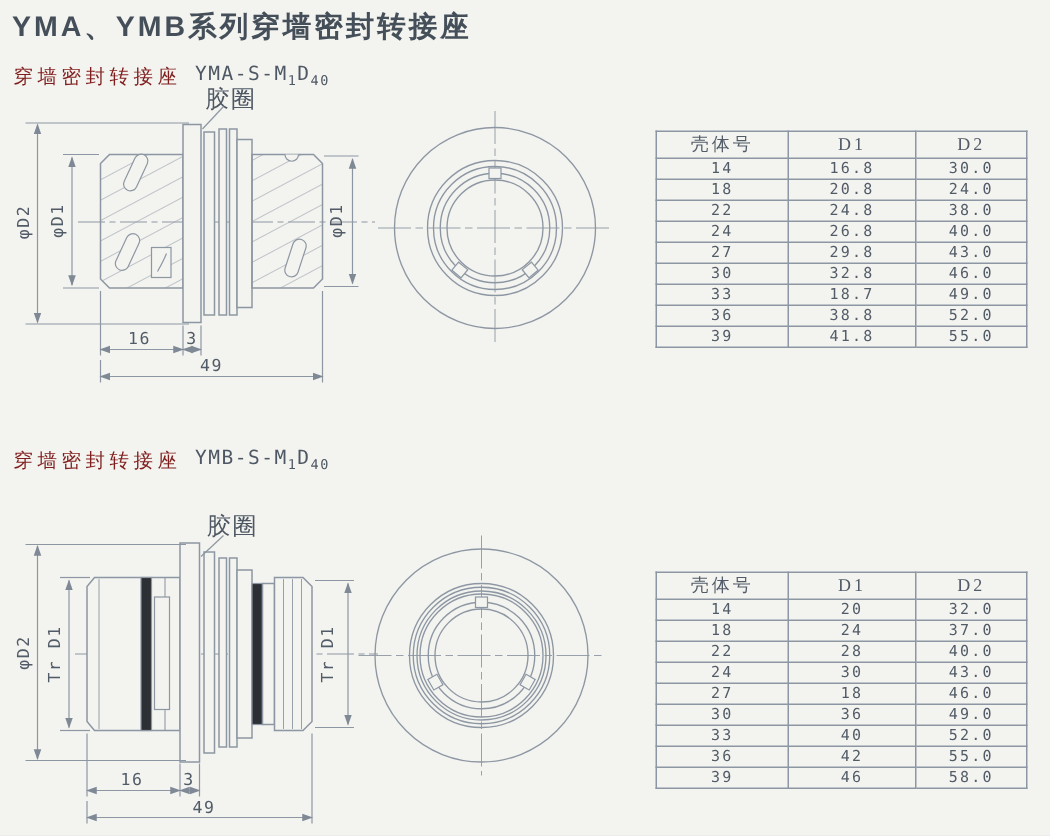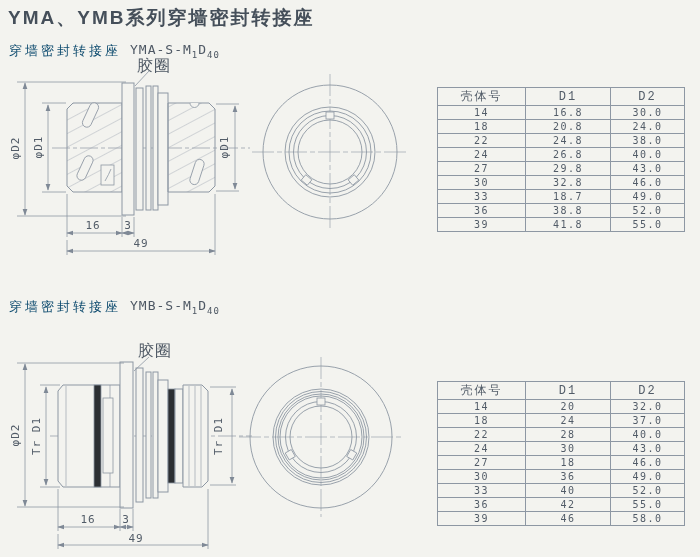--- a/index.html
+++ b/index.html
@@ -1,31 +1,31 @@
 <!DOCTYPE html>
 <html><head>
 <meta charset="utf-8">
 <style>
   html,body{margin:0;padding:0;background:#e8e8e6;}
   .page{position:relative;width:700px;height:557px;background:#f3f3ef;overflow:hidden;
         font-family:"Liberation Sans",sans-serif;color:#4e5864;}
   .title{position:absolute;left:8px;top:5px;font-size:19px;font-weight:bold;
          color:#454f5a;letter-spacing:2px;}
-  .sec-label{position:absolute;font-size:13px;color:#0c4a6e;letter-spacing:3px;}
+  .sec-label{position:absolute;font-size:13px;color:#7f1d1d;letter-spacing:3px;}
   .model{position:absolute;font-family:"DejaVu Sans Mono",monospace;font-size:13px;
          color:#4e5864;letter-spacing:1px;}
   .model sub{font-size:9px;}
   .glue{position:absolute;font-size:16px;color:#4e5864;letter-spacing:1px;}
   svg{position:absolute;overflow:visible;}
   svg text{font-family:"DejaVu Sans Mono",monospace;font-size:11px;fill:#525c68;letter-spacing:1px;}
   .dtable{position:absolute;border-collapse:collapse;table-layout:fixed;}
   .dtable th,.dtable td{border:1px solid #8d97a3;text-align:center;padding:0;height:13px;
       font-weight:normal;font-size:10px;color:#525c68;
       font-family:"DejaVu Sans Mono",monospace;letter-spacing:1.5px;}
-  .dtable th{font-family:Liberation Mono, monospace;letter-spacing:2px;font-size:12px;}
+  .dtable th{font-family:Liberation Serif, serif;letter-spacing:2px;font-size:12px;}
 </style>
 </head>
 <body>
 
 <div class="page">
 
   <div class="title">YMA、YMB系列穿墙密封转接座</div>
 
   <div class="sec-label" style="left:9px;top:42px">穿墙密封转接座</div>
   <div class="model" style="left:130px;top:42px">

